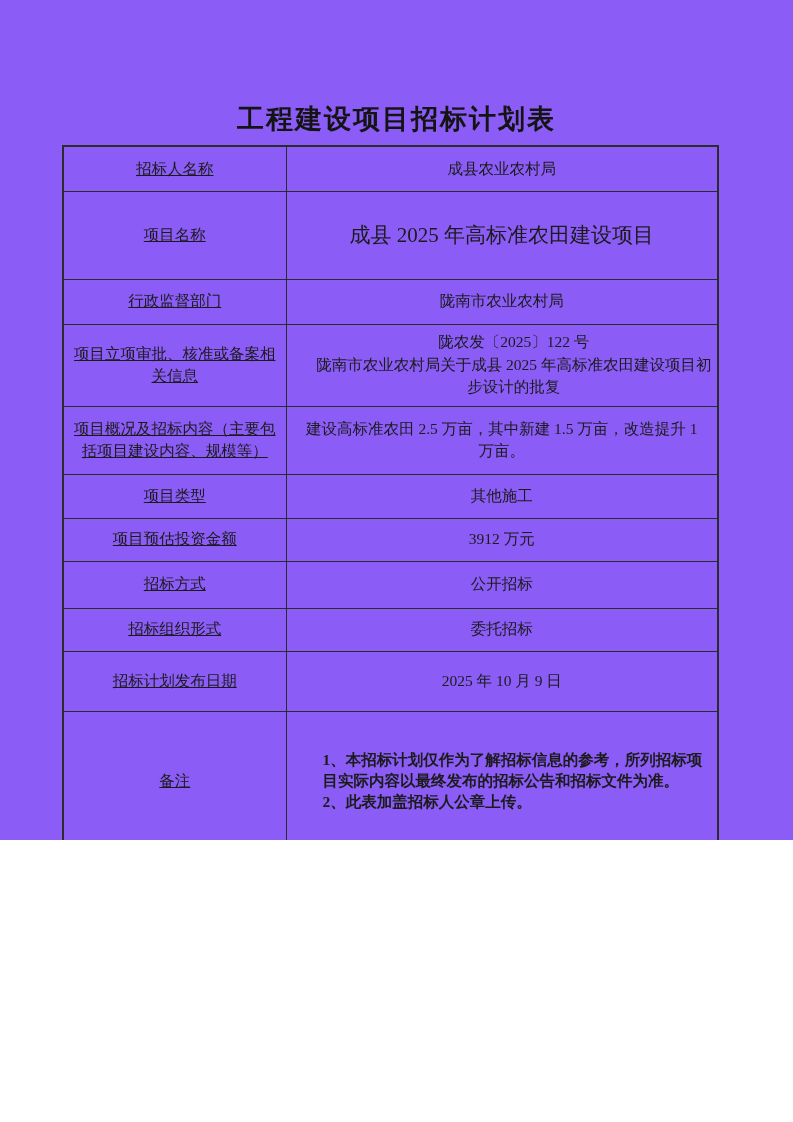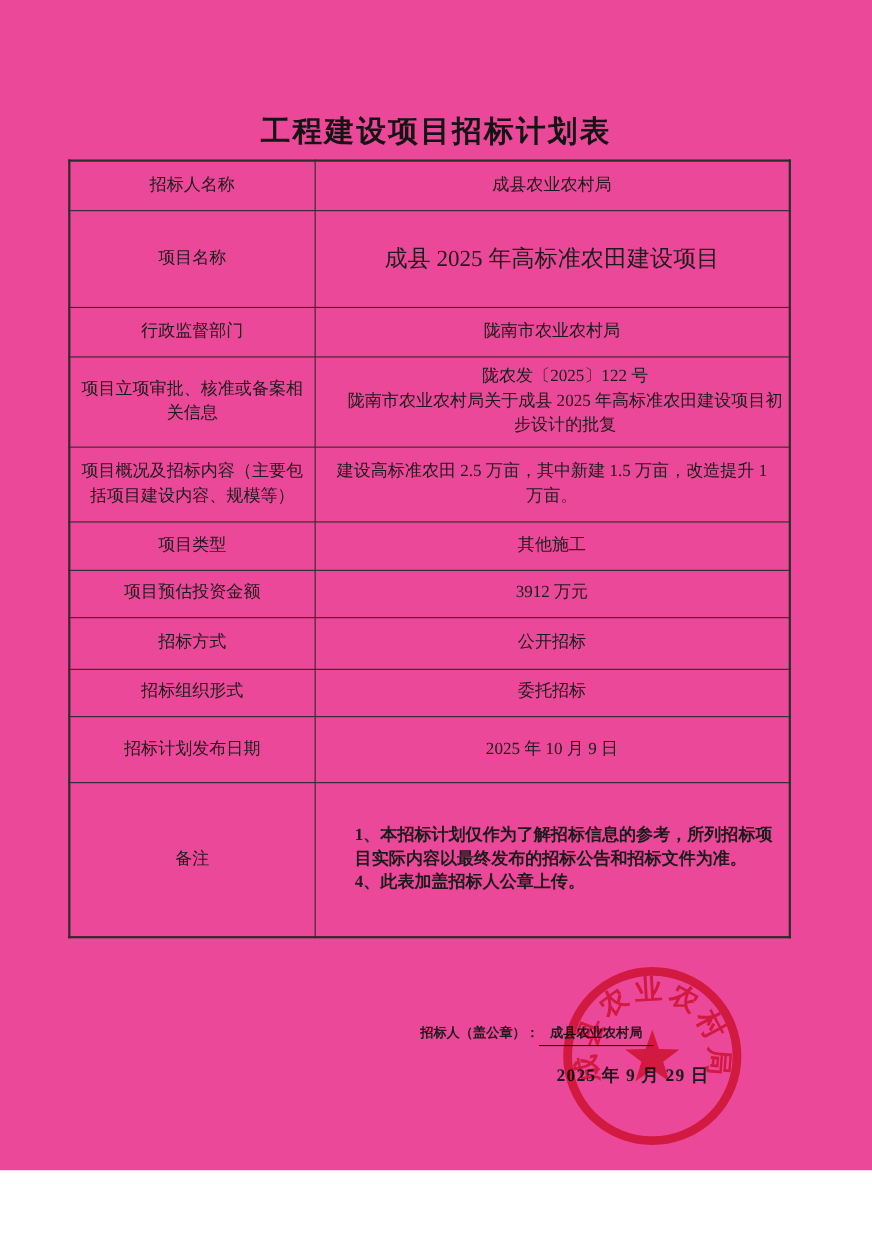--- a/index.html
+++ b/index.html
@@ -1,20 +1,20 @@
 <!DOCTYPE html>
 <html><head>
 <meta charset="utf-8">
 <style>
   html, body { margin: 0; padding: 0; background: #ffffff; }
   .page {
     position: relative;
     width: 793px;
-    height: 1064px;
-    background: #ec4899;
+    height: 840px;
+    background: #8b5cf6;
     font-family: "Liberation Serif", "DejaVu Serif", serif;
     color: #1b1b1b;
     overflow: hidden;
   }
   .doc-title {
     position: absolute;
     top: 101px;
     left: 0;
     width: 100%;
     text-align: center;
@@ -34,21 +34,21 @@
     font-size: 15.5px;
   }
   .plan-table td {
     border: 1px solid #2b2b2b;
     vertical-align: middle;
     text-align: center;
     padding: 2px 8px;
     line-height: 1.45;
   }
   .plan-table col.c1 { width: 223px; }
-  .label-cell { padding: 2px 9px; }
+  .label-cell { padding: 2px 9px; text-decoration: underline; }
   .value-cell { padding: 2px 10px; }
   .value-cell .vline { line-height: 1.45; margin-left: 24px; }
   .remark-cell {
     text-align: left !important;
     padding: 4px 12px !important;
     line-height: 1.35 !important;
     font-weight: bold;
   }
   .remark-cell .vline { line-height: 1.35; }
   .signer-line {
@@ -141,21 +141,21 @@
         <td class="value-cell">委托招标</td>
       </tr>
       <tr style="height:60px">
         <td class="label-cell">招标计划发布日期</td>
         <td class="value-cell">2025 年 10 月 9 日</td>
       </tr>
       <tr style="height:141px">
         <td class="label-cell">备注</td>
         <td class="value-cell remark-cell">
           <div class="vline">1、本招标计划仅作为了解招标信息的参考，所列招标项目实际内容以最终发布的招标公告和招标文件为准。</div>
-          <div class="vline">4、此表加盖招标人公章上传。</div>
+          <div class="vline">2、此表加盖招标人公章上传。</div>
         </td>
       </tr>
     </tbody>
   </table>
 
   <div class="signer-line">
     <span>招标人（盖公章）：</span><span class="signer-name">成县农业农村局</span>
   </div>
 
   <div class="date-line">2025 年 9 月 29 日</div>

